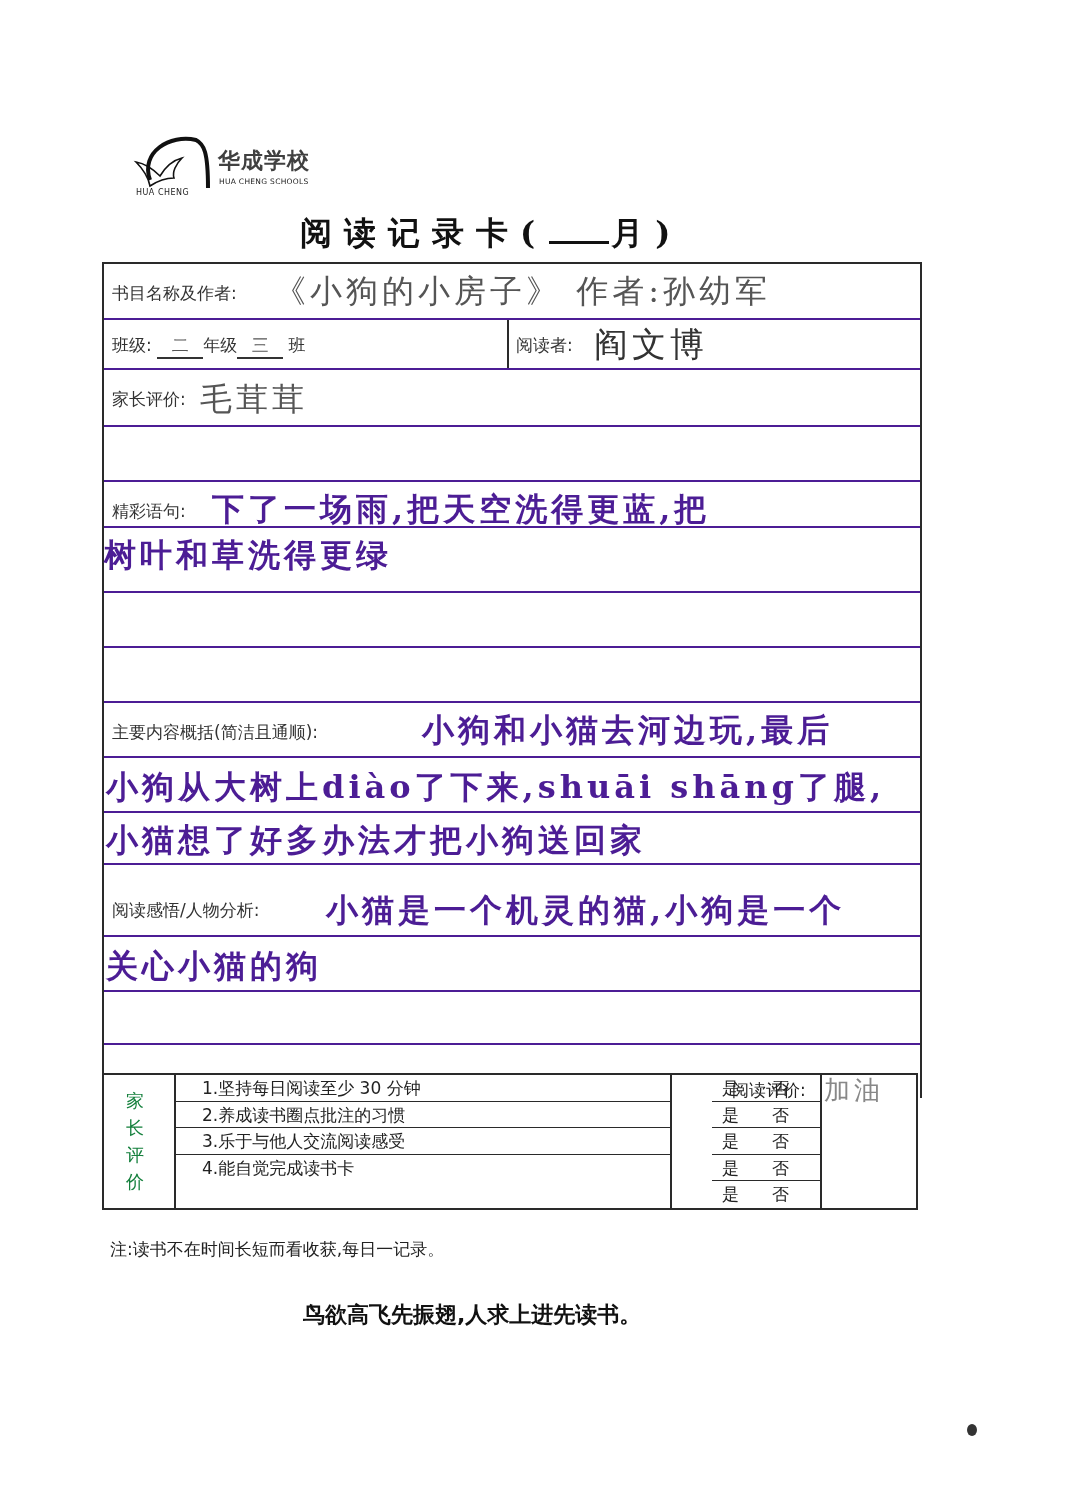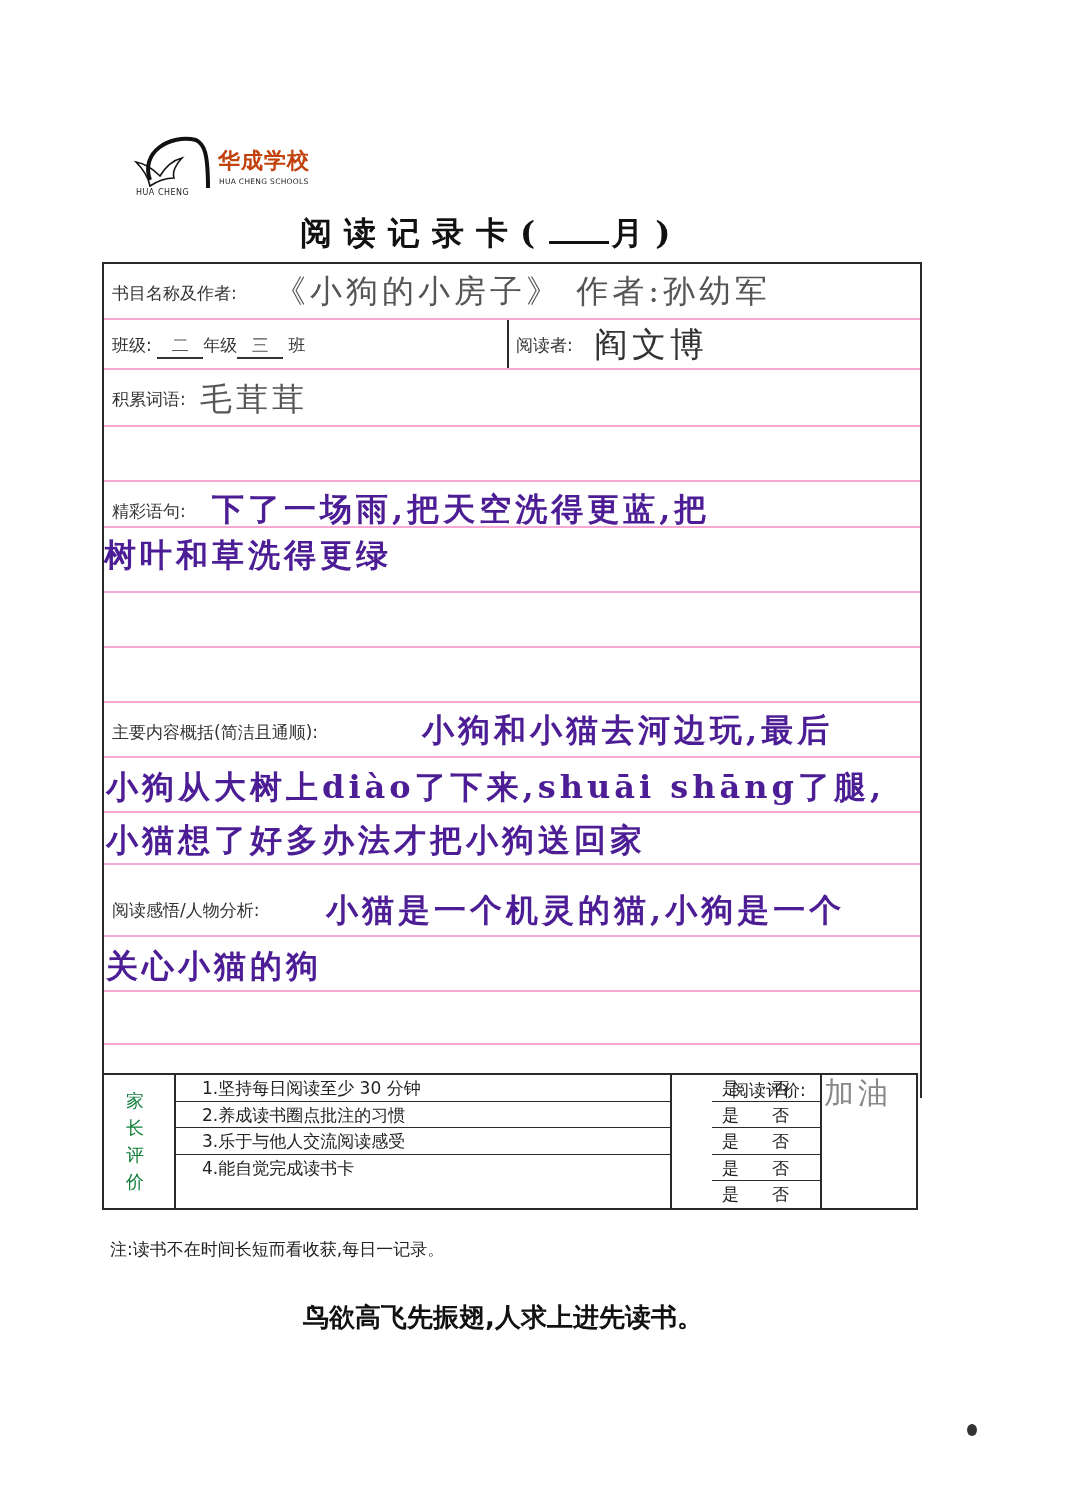--- a/index.html
+++ b/index.html
@@ -2,48 +2,48 @@
 <html><head>
 <meta charset="utf-8">
 <style>
   html, body { margin:0; padding:0; }
   body {
     width:1080px; height:1495px; background:#ffffff; position:relative; overflow:hidden;
     font-family:"DejaVu Sans", sans-serif; color:#1a1a1a;
   }
   .logo { position:absolute; left:130px; top:132px; width:200px; height:70px; }
   .logo-mark { position:absolute; left:0; top:0; width:82px; height:66px; }
-  .logo-cn { position:absolute; left:88px; top:14px; font-size:22px; font-weight:bold; letter-spacing:1px; color:#c2410c; }
+  .logo-cn { position:absolute; left:88px; top:14px; font-size:22px; font-weight:bold; letter-spacing:1px; color:#404040; }
   .logo-en { position:absolute; left:89px; top:45px; font-size:7.5px; color:#222; letter-spacing:0.3px; }
   .logo-en2 { position:absolute; left:6px; top:56px; font-size:8px; color:#222; letter-spacing:0.5px; }
   .title { position:absolute; left:300px; top:212px; font-size:32px; font-weight:bold; letter-spacing:12px; color:#111; font-family:"DejaVu Serif", serif; }
   .title .blank { display:inline-block; width:60px; border-bottom:3px solid #111; height:26px; vertical-align:baseline; margin:0 2px; }
   .card { position:absolute; left:102px; top:262px; width:816px; border:2px solid #2a2a2a; border-bottom:none; }
-  .row { position:relative; border-bottom:2px solid #f9a8d4; box-sizing:border-box; }
+  .row { position:relative; border-bottom:2px solid #4c1d95; box-sizing:border-box; }
   .label { position:absolute; left:8px; font-size:17px; color:#333; }
   .hand { position:absolute; font-size:32px; color:#555; font-family:"DejaVu Serif", serif; letter-spacing:4px; white-space:nowrap; }
   .hand.faint { color:#4c1d95;font-weight:bold; }
   .split { position:absolute; left:403px; top:0; bottom:0; border-left:2px solid #2a2a2a; }
   .underline-val { display:inline-block; border-bottom:2px solid #333; min-width:46px; text-align:center; color:#555; }
   .parent { position:absolute; left:102px; top:1073px; width:816px; height:137px; border:2px solid #2a2a2a; box-sizing:border-box; }
   .parent .vcol { position:absolute; left:0; top:0; width:72px; height:100%; border-right:2px solid #2a2a2a; box-sizing:border-box; }
   .parent .vlabel { position:absolute; left:22px; top:12px; font-size:18px; line-height:27px; width:20px; color:#15803d; }
   .parent .items { position:absolute; left:72px; top:0; width:496px; height:100%; border-right:2px solid #2a2a2a; box-sizing:border-box; }
   .parent .yn { position:absolute; left:608px; top:0; width:110px; height:100%; border-right:2px solid #2a2a2a; box-sizing:border-box; }
   .item-row { height:26.6px; border-bottom:1.5px solid #2a2a2a; box-sizing:border-box; position:relative; font-size:17px; color:#222; }
   .item-row:last-child { border-bottom:none; }
   .item-row span { position:absolute; left:26px; top:2px; }
   .yn-row { height:26.6px; border-bottom:1.5px solid #2a2a2a; box-sizing:border-box; position:relative; font-size:17px; color:#222; }
   .yn-row:last-child { border-bottom:none; }
   .yn-row .yes { position:absolute; left:10px; top:2px; }
   .yn-row .no { position:absolute; left:60px; top:2px; }
   .eval-label { position:absolute; left:628px; top:4px; font-size:17px; color:#222; }
-  .eval-val { position:absolute; left:720px; top:-2px; font-size:30px; color:#888; font-family:Liberation Mono, monospace; letter-spacing:4px; }
+  .eval-val { position:absolute; left:720px; top:-2px; font-size:26px; color:#888; font-family:Liberation Mono, monospace; letter-spacing:4px; }
   .note { position:absolute; left:110px; top:1238px; font-size:17px; color:#222; }
-  .motto { position:absolute; left:303px; top:1300px; font-size:26px; font-weight:bold; color:#111; }
+  .motto { position:absolute; left:303px; top:1300px; font-size:22px; font-weight:bold; color:#111; }
   .speck { position:absolute; left:967px; top:1424px; width:10px; height:12px; background:#333; border-radius:50%; }
 </style>
 </head>
 <body>
 
 <div class="logo">
   <svg class="logo-mark" viewBox="0 0 82 66">
     <path d="M20 48 C 10 20, 40 2, 66 8 C 74 12, 78 20, 78 56" fill="none" stroke="#111" stroke-width="4"></path>
     <path d="M6 30 C 18 32, 26 40, 30 44 C 36 34, 44 28, 52 26 C 46 32, 42 40, 44 46 C 34 46, 26 50, 20 54 C 18 44, 12 36, 6 30 Z" fill="none" stroke="#111" stroke-width="1.6"></path>
   </svg>
@@ -68,21 +68,21 @@
       <span>班级:</span>
       <span class="underline-val">二</span><span>年级</span><span class="underline-val">三</span>
       <span>班</span>
     </span>
     <div class="split"></div>
     <span class="label" style="left:412px; top:14px;">阅读者:</span>
     <span class="hand" style="left:490px; top:2px; font-size:34px; color:#333;">阎文博</span>
   </div>
 
   <div class="row" style="height:57px;">
-    <span class="label" style="top:18px;">积累词语:</span>
+    <span class="label" style="top:18px;">家长评价:</span>
     <span class="hand" style="left:96px; top:8px;">毛茸茸</span>
   </div>
   <div class="row" style="height:55px;"></div>
 
   <div class="row" style="height:46px;">
     <span class="label" style="top:18px;">精彩语句:</span>
     <span class="hand faint" style="left:108px; top:6px;">下了一场雨,把天空洗得更蓝,把</span>
   </div>
   <div class="row" style="height:65px;">
     <span class="hand faint" style="left:0px; top:6px;">树叶和草洗得更绿</span>

